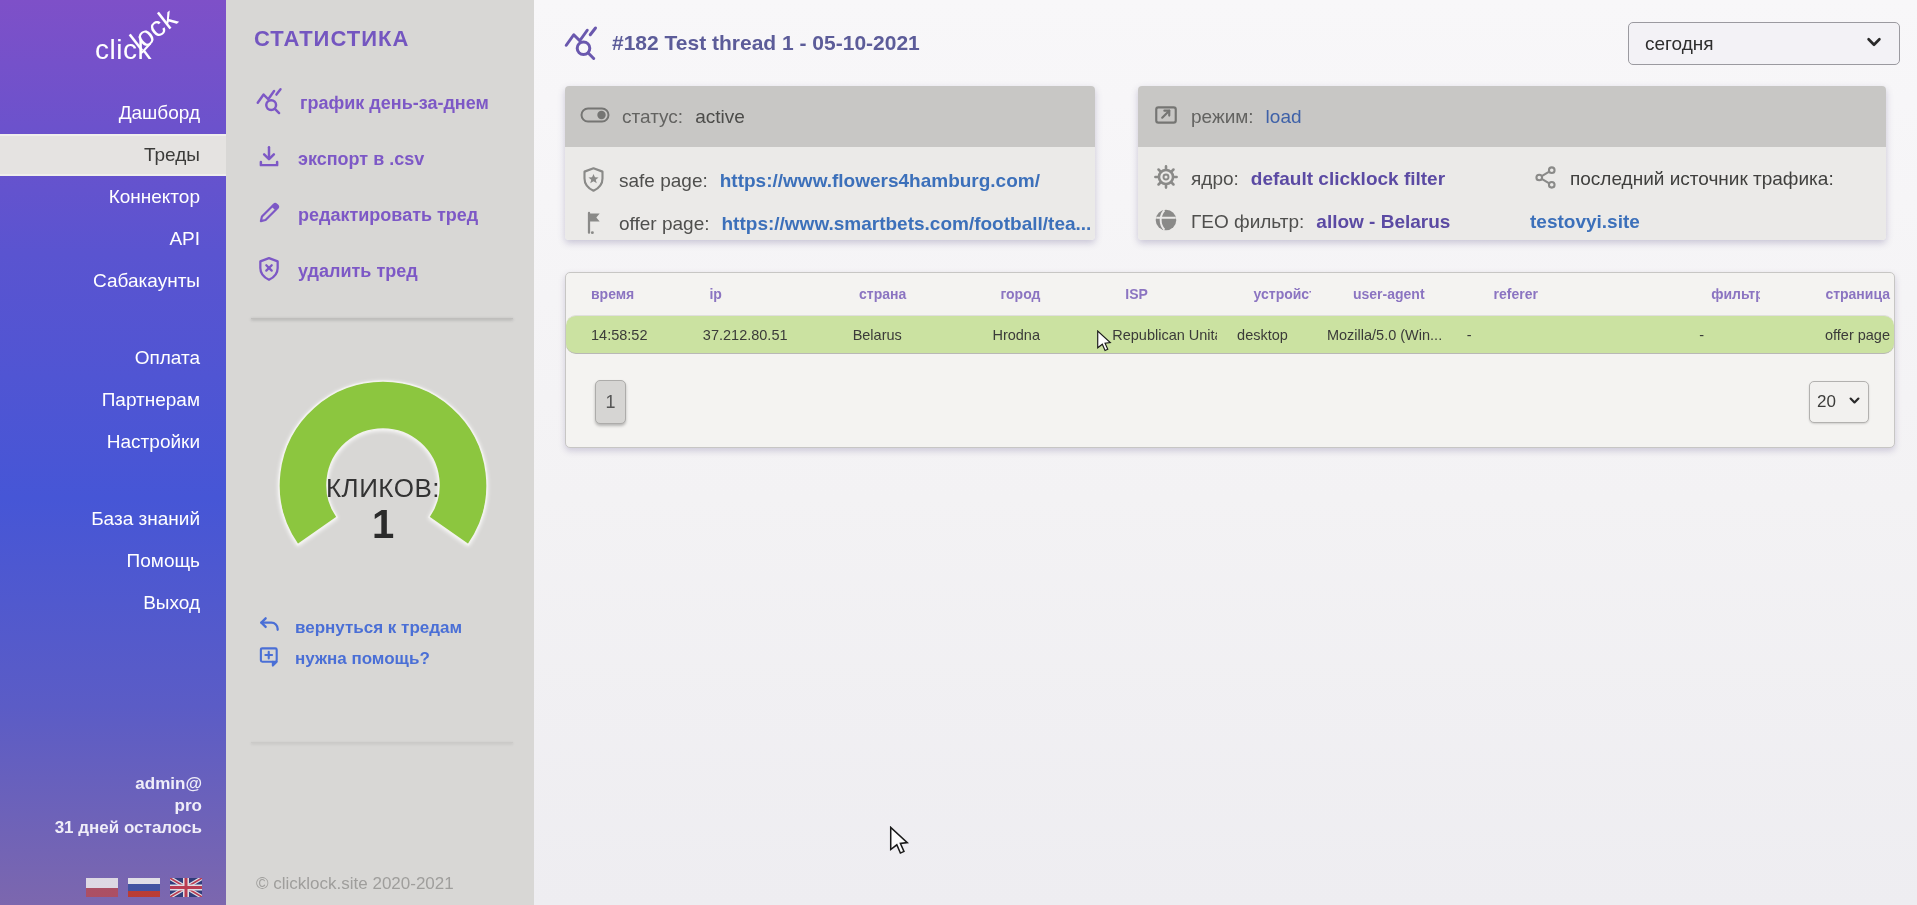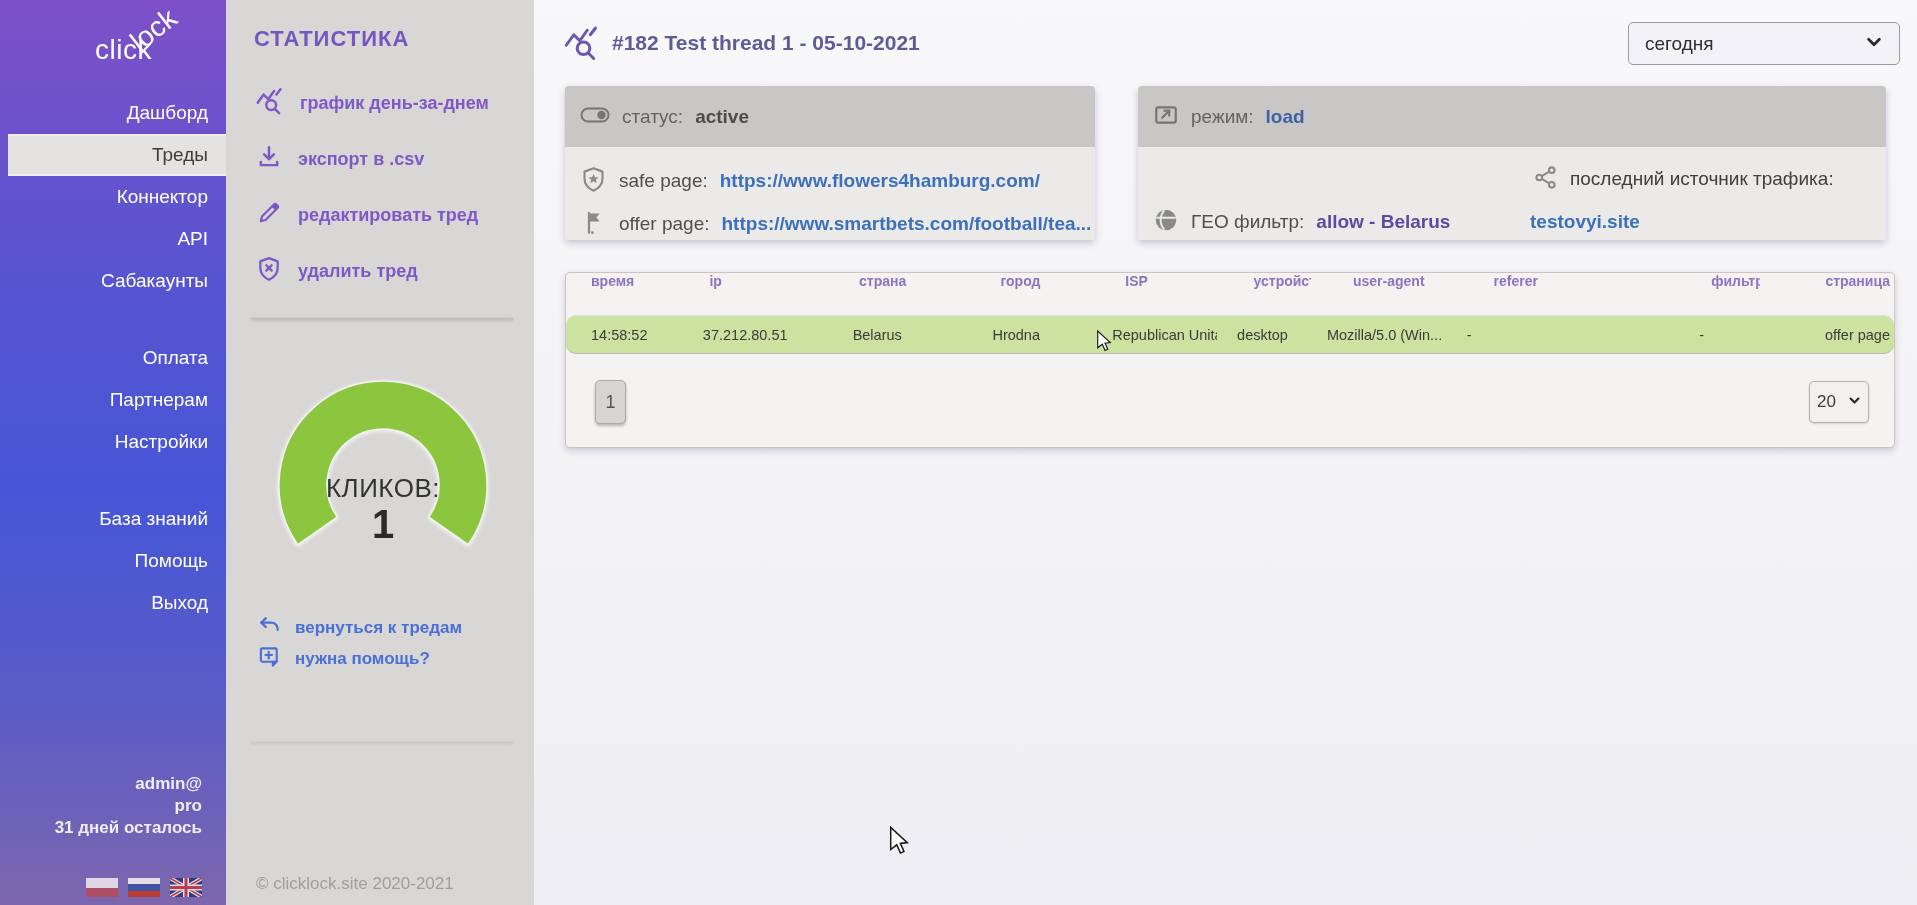--- a/index.html
+++ b/index.html
@@ -6,21 +6,21 @@
     font-family:"Liberation Sans","DejaVu Sans",sans-serif;}
   .app{position:relative;width:1917px;height:905px;background:#f2f1f3;}
 
   
   .sidebar{position:absolute;left:0;top:0;width:226px;height:905px;
     background:linear-gradient(180deg,#7e50c8 0%,#5a54d0 28%,#4656d6 55%,#5b5cc6 78%,#7c67ae 100%);}
   .logo{position:absolute;top:6px;right:10px;width:130px;height:70px;color:#fff;}
   .logo-click{position:absolute;left:9px;top:28px;font-size:28px;letter-spacing:.5px;}
   .logo-lock{position:absolute;left:58px;top:20px;font-size:28px;display:inline-block;
     transform:rotate(-38deg);transform-origin:left bottom;}
-  .menu{position:absolute;top:92px;left:0;width:226px;padding-left:8px;}
+  .menu{position:absolute;top:92px;left:0;width:226px;}
   .menu-item{height:42px;line-height:42px;text-align:right;padding-right:26px;
     color:#fff;font-size:19px;cursor:pointer;}
   .menu-item.gap-before{margin-top:35px;}
   .menu-item.active{background:#e5e3e1;color:#3c3c3a;
     border-top:2px solid #efeeec;border-bottom:2px solid #efeeec;height:38px;line-height:38px;}
   .user-info{position:absolute;top:773px;right:24px;text-align:right;color:#efedf8;
     font-size:17px;line-height:22px;font-weight:600;}
   .flags{position:absolute;top:878px;left:86px;display:flex;gap:10px;align-items:center;}
   .flag{width:32px;height:19px;display:block;opacity:.92;}
   .flag-pl{background:linear-gradient(180deg,#e6e2e8 0%,#e6e2e8 50%,#b04d5e 50%,#b04d5e 100%);}
@@ -54,37 +54,37 @@
   .page-header-icon{position:absolute;left:30px;top:25px;color:#6a58ae;}
   .page-title{position:absolute;left:78px;top:31px;margin:0;font-size:21px;font-weight:bold;color:#5c5c99;}
   .period-select{position:absolute;top:22px;right:17px;width:272px;height:43px;
     background:#f3f2f6;border:1px solid #9b9aa0;border-radius:5px;box-sizing:border-box;
     display:flex;align-items:center;justify-content:space-between;padding:0 16px;cursor:pointer;}
   .period-select .value{font-size:19px;color:#2e2e2e;}
 
   .card{position:absolute;border-radius:4px;box-shadow:0 3px 7px rgba(95,85,140,.3);overflow:hidden;}
   .card-header{height:45px;background:#c8c7c5;display:flex;align-items:center;gap:12px;padding:8px 15px;}
   .card-header .hlabel{font-size:19px;color:#63636１;color:#636361;}
-  .card-header .hvalue{font-size:19px;font-weight:bold;color:#4c4c4a;}
+  .card-header .hvalue{font-size:19px;font-weight:normal;color:#4c4c4a;}
   .card-body{background:#ebeae8;height:109px;position:relative;}
   .status-card{left:31px;top:86px;width:530px;height:154px;}
   .mode-card{left:604px;top:86px;width:748px;height:154px;}
   .hvalue-blue{color:#3e61a8 !important;}
   .crow{position:absolute;display:flex;align-items:center;gap:12px;height:32px;}
   .crow .clabel{font-size:19px;color:#4f4f4d;white-space:nowrap;}
   .crow .cvalue{font-size:19px;font-weight:bold;color:#5b4aa3;white-space:nowrap;}
   .link{font-size:19px;font-weight:bold;color:#3c70ba;cursor:pointer;white-space:nowrap;}
   .gray-ic{color:#8a8a88;}
   .src-label{font-size:19px;color:#3f3f3d;}
 
   
   .table-card{position:absolute;left:31px;top:272px;width:1330px;height:176px;box-sizing:border-box;
     background:#f4f3f1;border:1px solid #c7c6c4;border-radius:5px;
     box-shadow:0 3px 6px rgba(95,85,140,.25);}
-  .t-head{display:flex;align-items:flex-start;height:42px;gap:22px;}
+  .t-head{display:flex;align-items:center;height:42px;gap:22px;}
   .t-head .tcell{color:#8b74c1;font-weight:bold;font-size:14px;}
   .t-row{display:flex;align-items:center;height:37px;background:#cbe2a1;
     border-top:1px solid #e0dfdd;border-bottom:1px solid #b9b8b6;cursor:pointer;border-radius:10px;}
   .t-row .tcell{color:#3b3b39;font-size:14.5px;}
   .tcell{box-sizing:border-box;padding-left:25px;white-space:nowrap;overflow:hidden;}
   .c0{width:112px;}.c1{width:150px;}.c2{width:140px;}.c3{width:120px;}.c4{width:130px;}
   .c5{width:90px;padding-left:20px;}.c6{width:140px;padding-left:20px;}.c7{width:228px;padding-left:20px;}
   .c8{width:85px;}.c9{width:135px;text-align:right;padding-left:0;padding-right:4px;}
   .page-btn{position:absolute;left:29px;top:107px;width:31px;height:44px;
     background:#d6d5d3;border:1px solid #adacaa;border-radius:5px;box-sizing:border-box;
@@ -291,20 +291,31 @@
           <svg width="26" height="26" viewBox="0 0 24 24" fill="none" stroke="#757573" stroke-width="2" stroke-linecap="round" stroke-linejoin="round">
             <rect x="3" y="5" width="18" height="14" rx="2"></rect>
             <path d="M8.5 14.5 L15 8"></path>
               <path d="M10.5 8 H15 V12.5"></path>
           </svg>
         </span>
         <span class="hlabel">режим:</span>
         <span class="hvalue hvalue-blue">load</span>
       </div>
       <div class="card-body">
+        <div class="crow" style="left:15px;top:16px;">
+          <span class="gray-ic">
+            <svg width="26" height="26" viewBox="0 0 24 24" fill="none" stroke="currentColor" stroke-linecap="round">
+              <circle cx="12" cy="12" r="6.5" stroke-width="2.4"></circle>
+              <circle cx="12" cy="12" r="2.3" stroke-width="1.8"></circle>
+              <path d="M12 2.2v3 M12 18.8v3 M2.2 12h3 M18.8 12h3 M5.1 5.1l2.1 2.1 M16.8 16.8l2.1 2.1 M18.9 5.1l-2.1 2.1 M7.2 16.8l-2.1 2.1" stroke-width="2.4"></path>
+            </svg>
+          </span>
+          <span class="clabel">ядро:</span>
+          <span class="cvalue">default clicklock filter</span>
+        </div>
         <div class="crow" style="left:15px;top:59px;">
           <span class="gray-ic">
             <svg width="26" height="26" viewBox="0 0 24 24">
               <circle cx="12" cy="12" r="9.5" fill="#8a8a88"></circle>
               <path d="M10.5 3 A13.5 13.5 0 0 0 10.5 21" fill="none" stroke="#ebeae8" stroke-width="1.8"></path>
               <path d="M3 10 H21" stroke="#ebeae8" stroke-width="1.8" fill="none"></path>
             </svg>
           </span>
           <span class="clabel">ГЕО фильтр:</span>
           <span class="cvalue">allow - Belarus</span>

